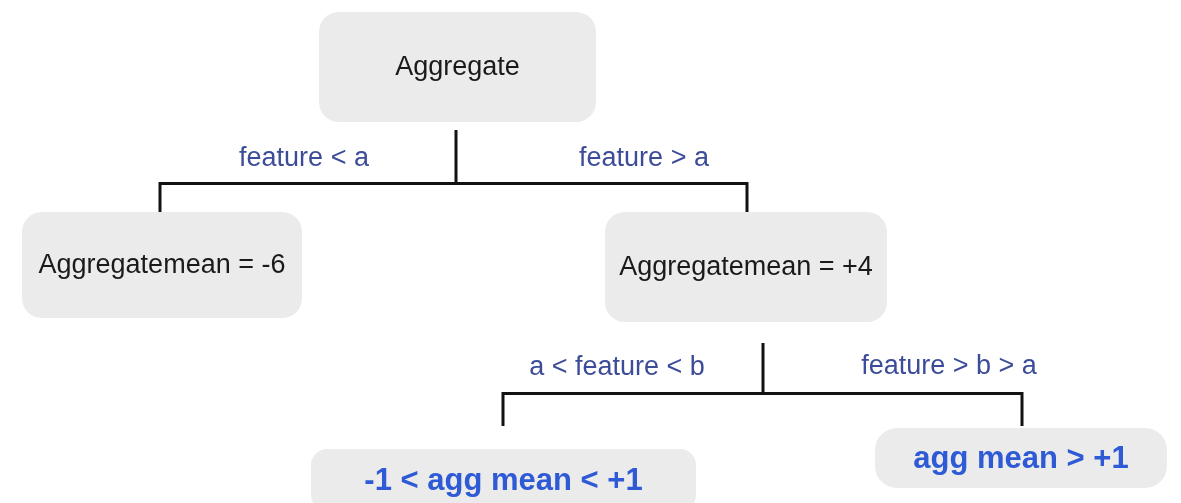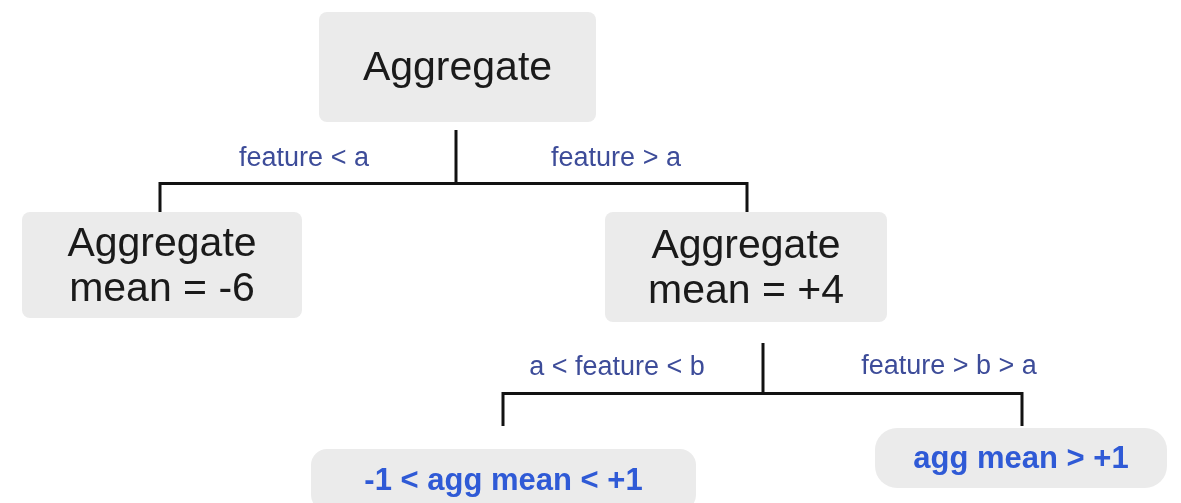--- a/index.html
+++ b/index.html
@@ -26,45 +26,44 @@
     color: var(--line);
   }
   svg.connectors path {
     fill: none;
     stroke: currentColor;
     stroke-width: 3;
   }
   .node {
     position: absolute;
     background: var(--node-fill);
-    border-radius: 8px;
+    border-radius: 20px;
     display: flex;
-    flex-direction: column;
     justify-content: center;
     align-items: center;
     color: var(--node-text);
-    font-size: 41px;
+    font-size: 27px;
     line-height: 1.1;
     text-align: center;
     white-space: nowrap;
   }
   .node-root   { left: 319px; top: 12px;  width: 277px; height: 110px; }
   .node-left   { left: 22px;  top: 212px; width: 280px; height: 106px; }
   .node-right  { left: 605px; top: 212px; width: 282px; height: 110px; }
   .edge-label {
     position: absolute;
     transform: translateX(-50%);
     color: var(--edge-label);
     font-size: 27px;
     line-height: 30px;
     white-space: nowrap;
     margin-left: 36px;
   }
   .edge-root-left   { left: 268px; top: 142px; }
-  .edge-root-right  { left: 580px; top: 142px; }
+  .edge-root-right  { left: 608px; top: 142px; }
   .edge-right-left  { left: 581px; top: 351px; }
   .edge-right-right { left: 913px; top: 350px; }
   .leaf {
     position: absolute;
     background: var(--node-fill);
     border-radius: 16px;
     display: flex;
     justify-content: center;
     align-items: center;
     color: var(--leaf-text);

